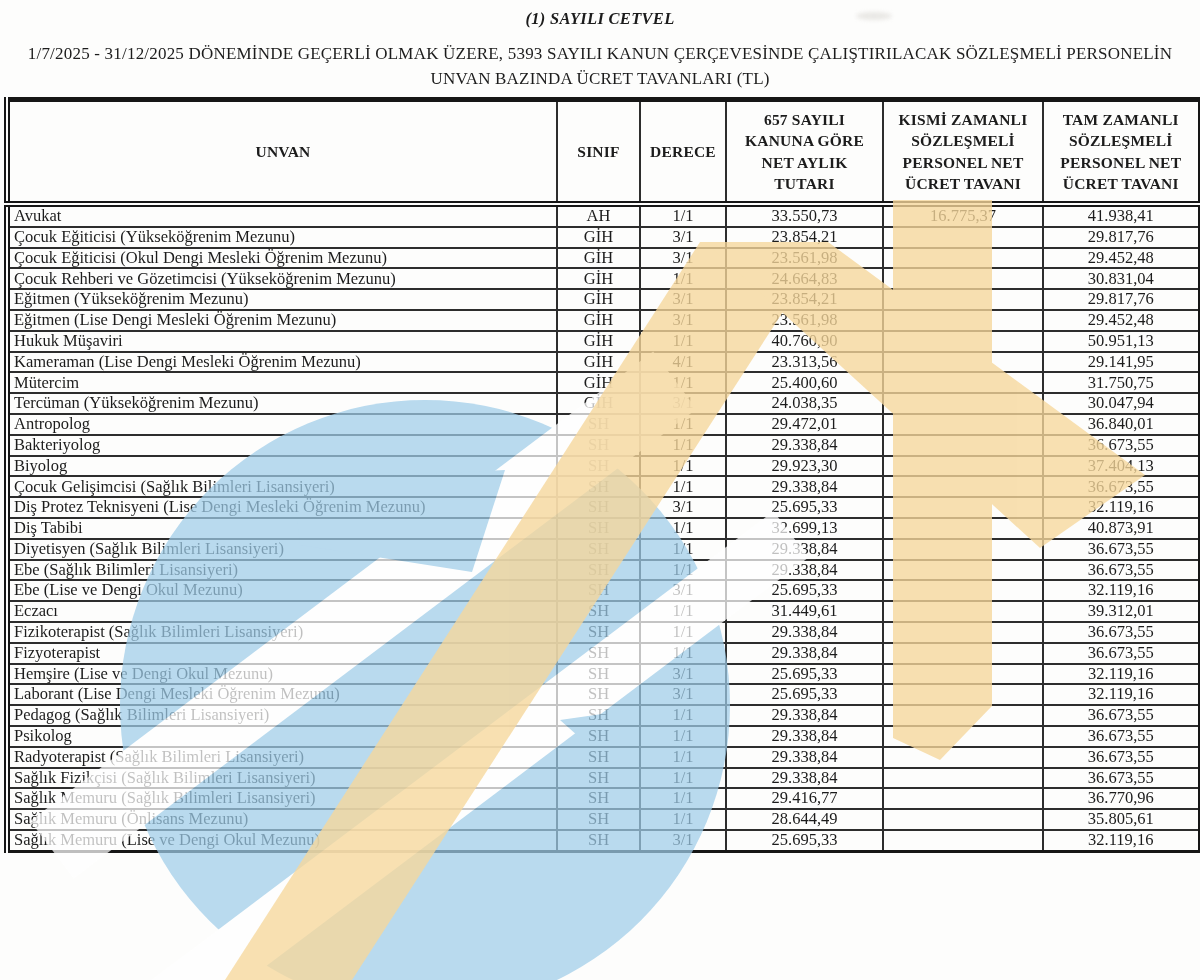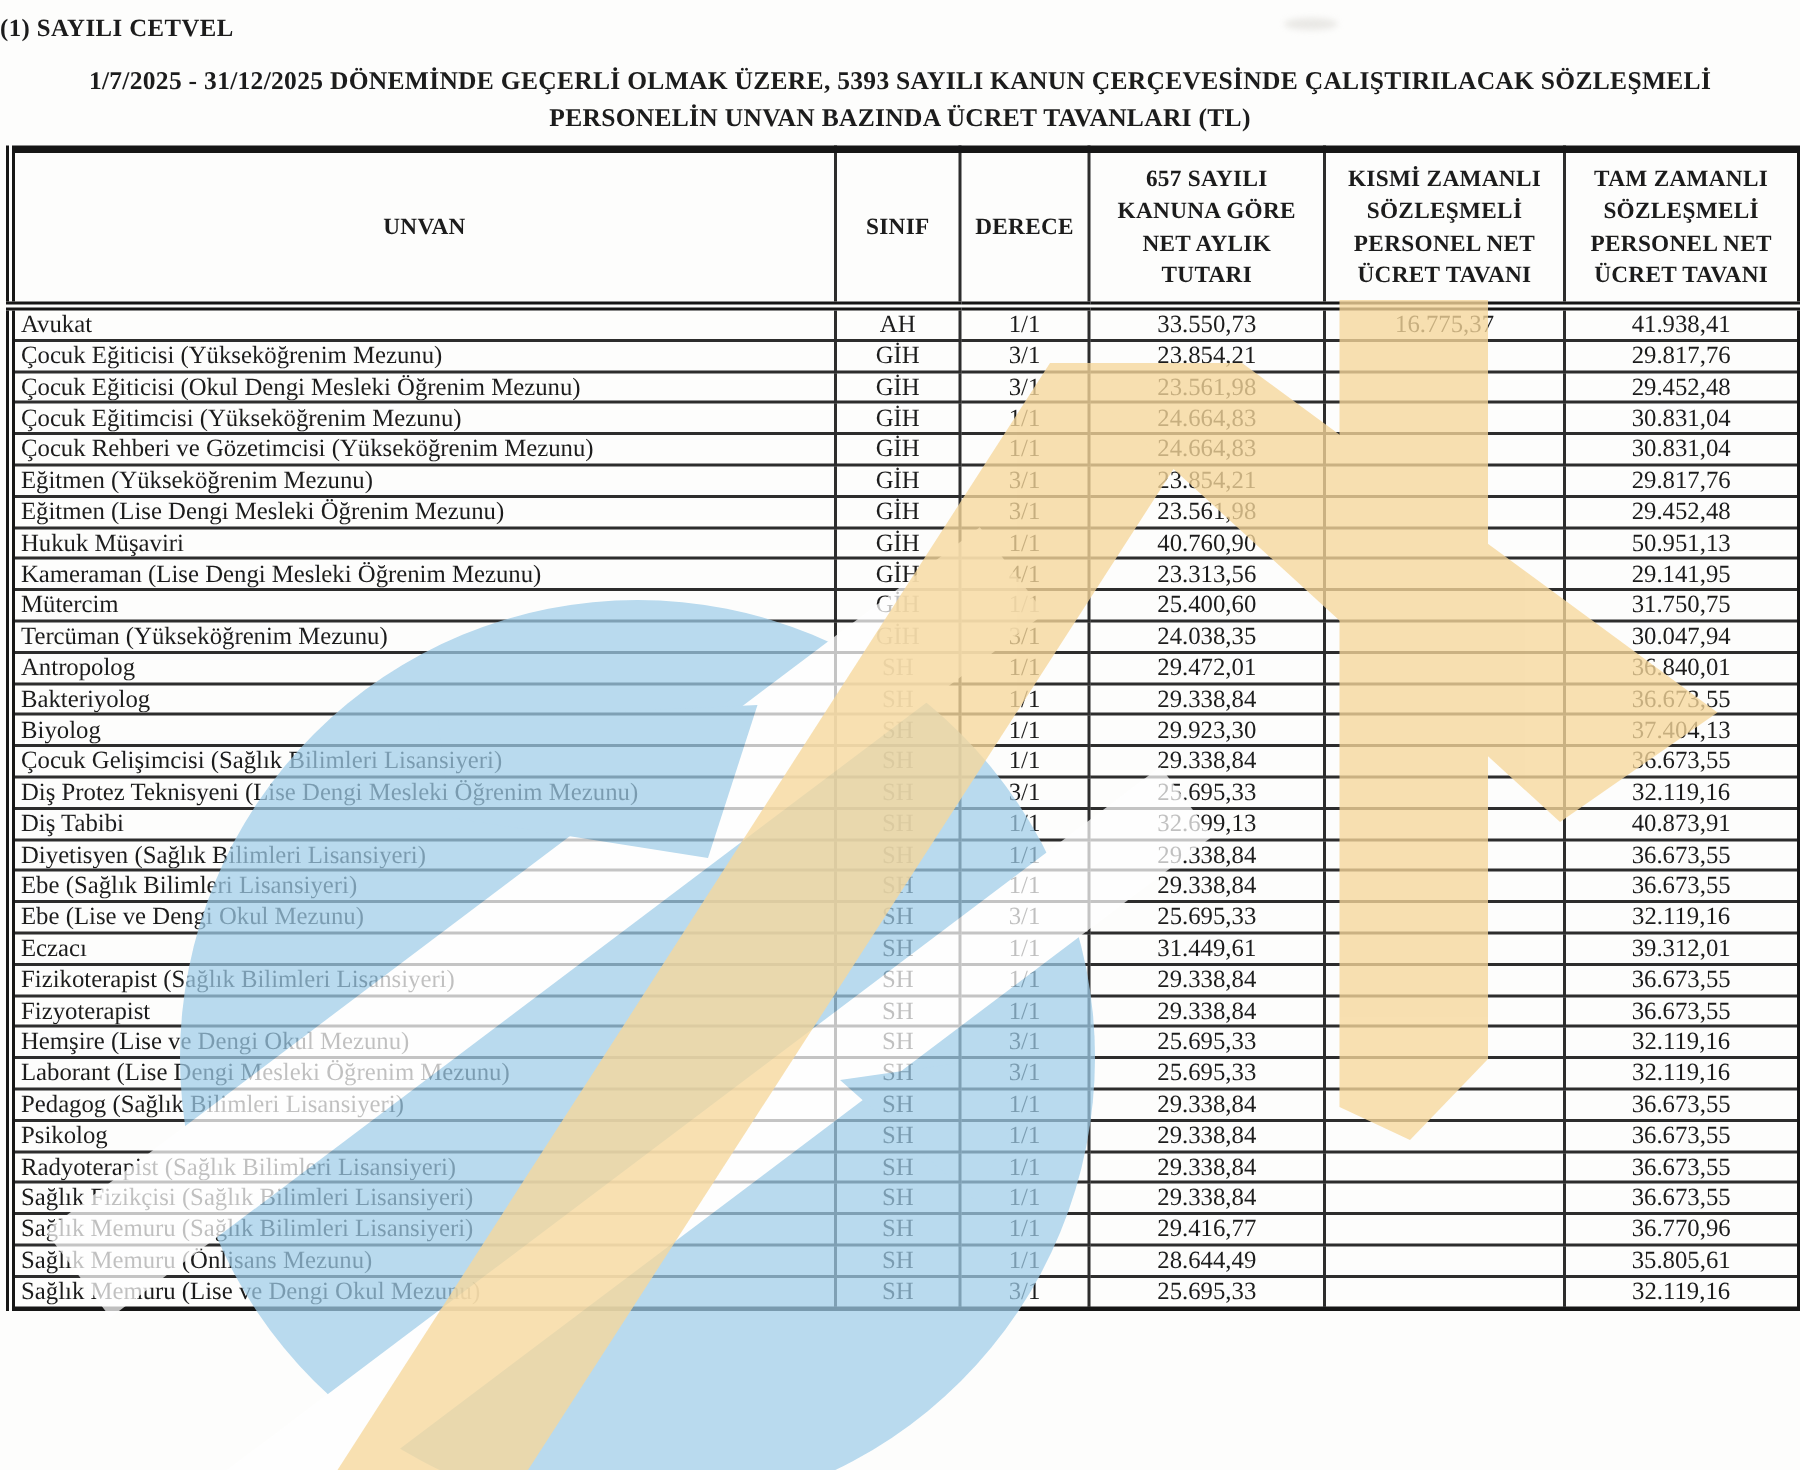--- a/index.html
+++ b/index.html
@@ -5,25 +5,25 @@
   html,body{margin:0;padding:0;}
   body{
     width:1200px;height:980px;position:relative;overflow:hidden;
     background:#fdfdfc;
     font-family:"Liberation Serif", serif;
     color:#1c1c1c;
   }
   .page{position:absolute;inset:0;}
   .title1{
     position:absolute;top:9px;left:0;width:100%;
-    text-align:left;font-weight:bold;font-size:16.5px;letter-spacing:.3px;
+    text-align:center;font-weight:bold;font-size:16.5px;letter-spacing:.3px;font-style:italic;
   }
   .title2{
     position:absolute;top:42px;left:0;width:100%;padding:0 20px;box-sizing:border-box;
-    text-align:center;font-weight:bold;font-size:17px;line-height:1.45;letter-spacing:.2px;
+    text-align:center;font-weight:normal;font-size:17px;line-height:1.45;letter-spacing:.2px;
   }
   table.salary{
     position:absolute;left:4px;top:97px;width:1192px;
     border-collapse:collapse;table-layout:fixed;
     background:transparent;
   }
   table.salary, table.salary th, table.salary td{
     border:2px solid #2d2d2d;
   }
   table.salary{border-left:6px double #161616;border-top:5px solid #161616;border-right:3px solid #161616;border-bottom:3px solid #161616;}
@@ -101,28 +101,20 @@
         </tr>
         <tr>
           <td>Çocuk Eğiticisi (Okul Dengi Mesleki Öğrenim Mezunu)</td>
           <td>GİH</td>
           <td>3/1</td>
           <td>23.561,98</td>
           <td></td>
           <td>29.452,48</td>
         </tr>
         <tr>
-          <td>Çocuk Eğitimcisi (Yükseköğrenim Mezunu)</td>
-          <td>GİH</td>
-          <td>1/1</td>
-          <td>24.664,83</td>
-          <td></td>
-          <td>30.831,04</td>
-        </tr>
-        <tr>
           <td>Çocuk Rehberi ve Gözetimcisi (Yükseköğrenim Mezunu)</td>
           <td>GİH</td>
           <td>1/1</td>
           <td>24.664,83</td>
           <td></td>
           <td>30.831,04</td>
         </tr>
         <tr>
           <td>Eğitmen (Yükseköğrenim Mezunu)</td>
           <td>GİH</td>

